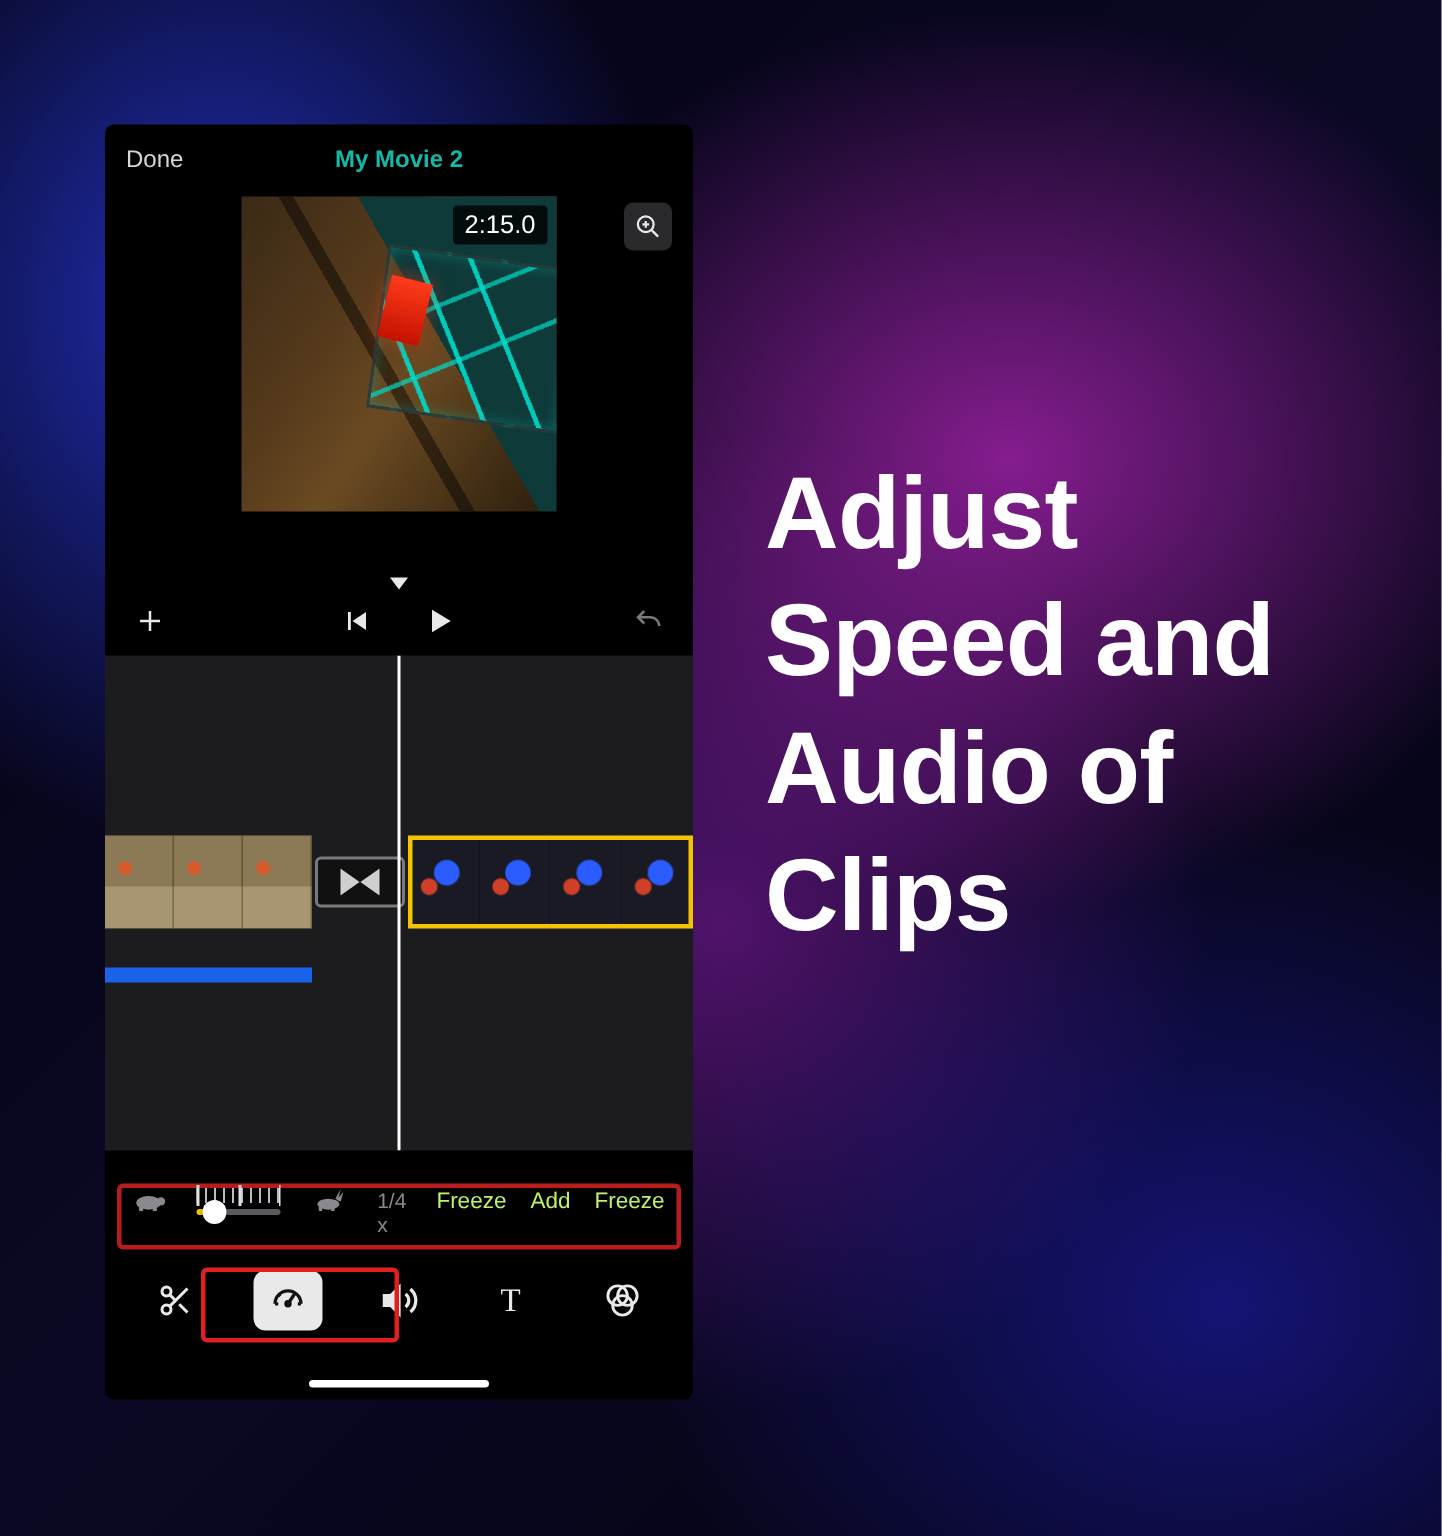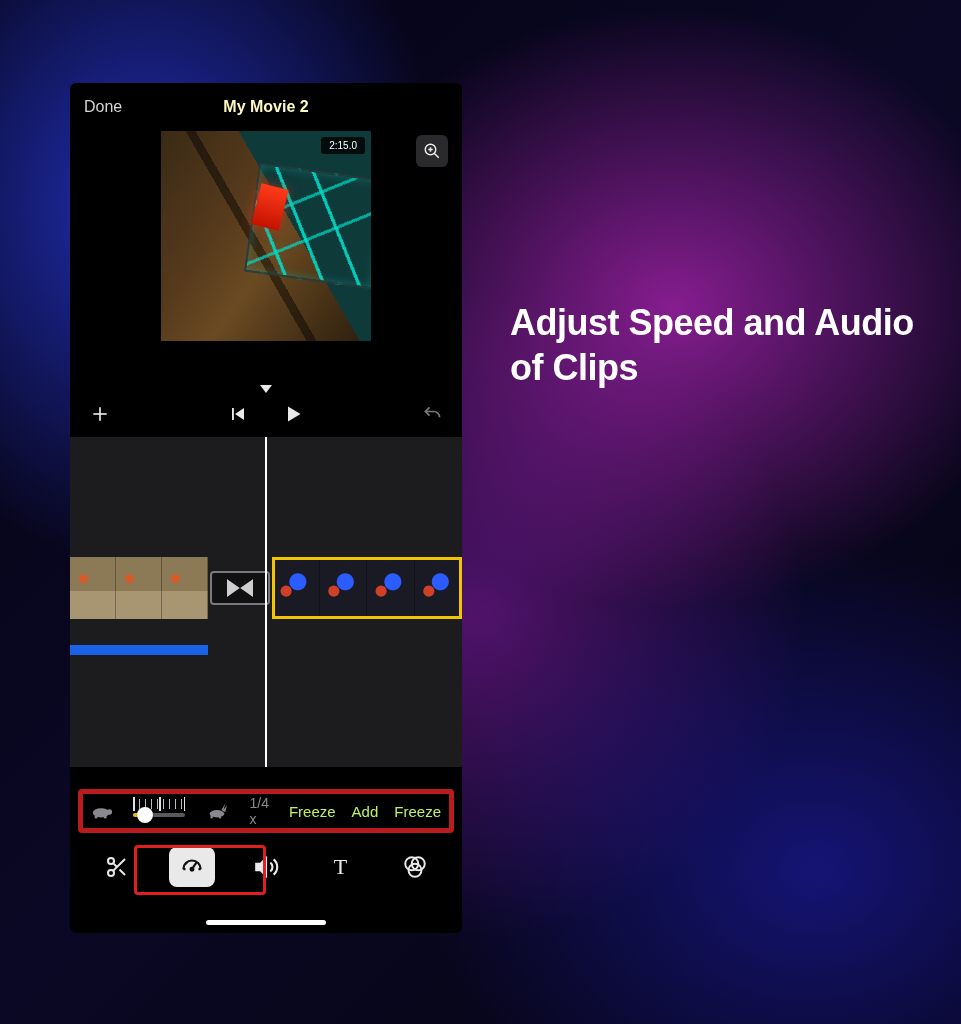--- a/index.html
+++ b/index.html
@@ -16,21 +16,21 @@
       linear-gradient(135deg, #050314 0%, #0a0824 50%, #05030f 100%);
     position: relative;
     color: #fff;
   }
   .headline {
     position: absolute;
     left: 510px;
     top: 300px;
     width: 420px;
     font-weight: 800;
-    font-size: 36px;
+    font-size: 68px;
     line-height: 1.25;
     color: #fff;
     letter-spacing: -0.5px;
   }
   .phone {
     position: absolute;
     left: 70px;
     top: 83px;
     width: 392px;
     height: 850px;
@@ -44,21 +44,21 @@
     height: 48px;
     display: flex;
     align-items: center;
     padding: 0 14px;
     font-size: 16px;
     position: relative;
   }
   .ph-header .done { color: #d6d6d6; font-weight: 400; }
   .ph-header .title {
     position: absolute; left:0; right:0; text-align:center;
-    font-weight: 600; font-size: 16px; color:#fef9c3;
+    font-weight: 600; font-size: 16px; color:#14b8a6;
   }
   
   .preview-wrap {
     height: 260px;
     position: relative;
     display: flex;
     align-items: flex-start;
     justify-content: center;
   }
   .preview {
@@ -90,21 +90,21 @@
   }
   .preview .redbox{
     position:absolute; left:95px; top:55px; width:28px; height:42px;
     background: linear-gradient(#ff3b1a,#c41200);
     transform: rotate(14deg);
     box-shadow: 0 0 12px rgba(255,50,20,0.5);
   }
   .time-pill {
     position:absolute; top:6px; right:6px;
     background: rgba(0,0,0,0.78);
-    color:#fff; font-size:10px; font-weight:500;
+    color:#fff; font-size:17px; font-weight:500;
     padding:3px 8px; border-radius:3px;
   }
   .zoom-btn {
     position:absolute; right:14px; top:4px;
     width:32px; height:32px; border-radius:6px;
     background:#2a2a2c;
     display:flex; align-items:center; justify-content:center;
   }
   
   .transport {
@@ -145,22 +145,22 @@
   }
   .clip-trans {
     position:absolute; top:14px; left:140px; width:60px; height:34px;
     border:2px solid #7a7a7e; border-radius:4px; background:#111;
     display:flex;align-items:center;justify-content:center;
   }
   .audio-strip { position:absolute; left:0; width:138px; top:208px; height:10px; background:#1a62e8; }
   
   .speed-row {
     position:absolute; left:8px; right:8px; bottom:100px; height:44px;
-    border:5px solid #b91c1c; border-radius:4px;
-    display:flex; align-items:center; padding:0 8px; gap:20px;
+    border:3px solid #b91c1c; border-radius:4px;
+    display:flex; padding:0 8px; gap:20px;
     font-size:14px;
   }
   .sp-icon{ color:#8a8a8e; }
   .slider-track {
     position:relative; width:120px; height:24px;
   }
   .slider-track .ticks{
     position:absolute; left:0; right:0; top:0; height:10px;
     background: repeating-linear-gradient(90deg,#bdbdc0 0 1px, transparent 1px 6px);
   }

